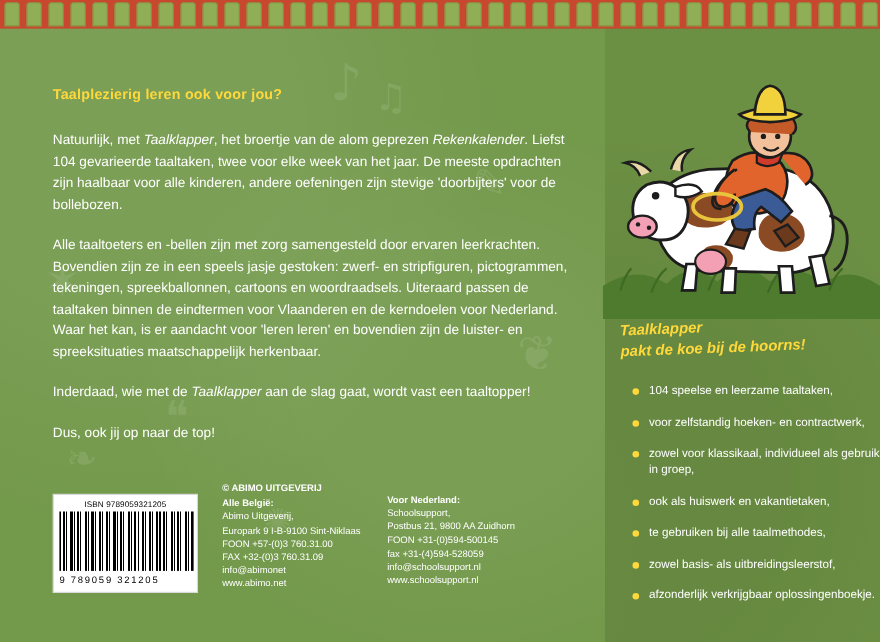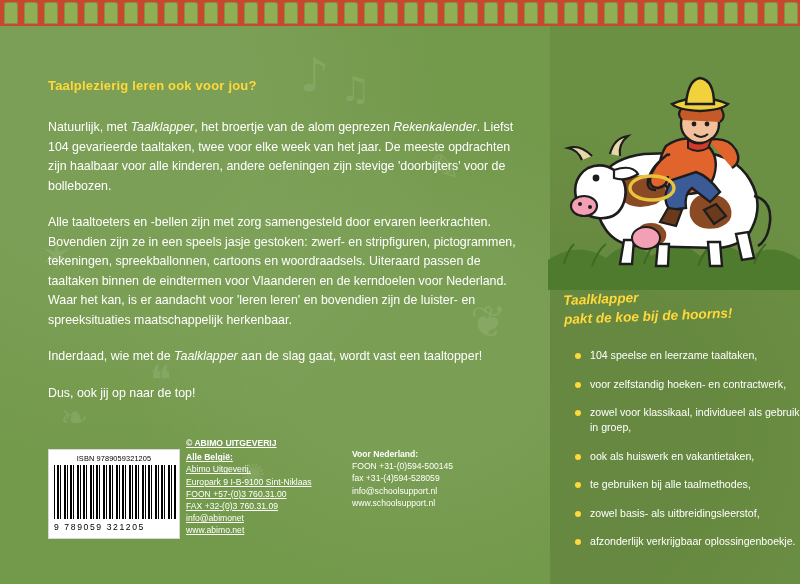--- a/index.html
+++ b/index.html
@@ -154,21 +154,21 @@
   .pub-col {
     position: absolute;
     color: #ffffff;
     font-size: 8.6px;
     line-height: 12.2px;
   }
   .pub-col .ttl {
     font-weight: bold;
     margin-bottom: 2px;
   }
-  .pub-col.left { left: 186px; top: 437px; width: 150px; text-decoration: underline; }
+  .pub-col.left { left: 202px; top: 437px; width: 150px; }
   .pub-col.right { left: 352px; top: 448px; width: 170px; }
   .pub-col .sub-ttl { font-weight: bold; }
 
   
   .right-title {
     position: absolute;
     left: 563px;
     top: 291px;
     width: 230px;
     color: #ffd83b;
@@ -302,20 +302,22 @@
     <div>Abimo Uitgeverij,</div>
     <div>Europark 9 I-B-9100 Sint-Niklaas</div>
     <div>FOON +57-(0)3 760.31.00</div>
     <div>FAX +32-(0)3 760.31.09</div>
     <div>info@abimonet</div>
     <div>www.abimo.net</div>
   </div>
 
   <div class="pub-col right">
     <div class="sub-ttl">Voor Nederland:</div>
+    <div>Schoolsupport,</div>
+    <div>Postbus 21, 9800 AA Zuidhorn</div>
     <div>FOON +31-(0)594-500145</div>
     <div>fax +31-(4)594-528059</div>
     <div>info@schoolsupport.nl</div>
     <div>www.schoolsupport.nl</div>
   </div>
 
   <div class="illus">
     <svg width="252" height="262" viewBox="0 0 252 262" xmlns="http://www.w3.org/2000/svg">
 
       <path d="M0 232 Q30 212 58 230 Q80 208 104 228 Q128 206 152 228 Q176 208 200 230 Q224 212 252 232 L252 262 L0 262 Z" fill="#4f7b2e"></path>

